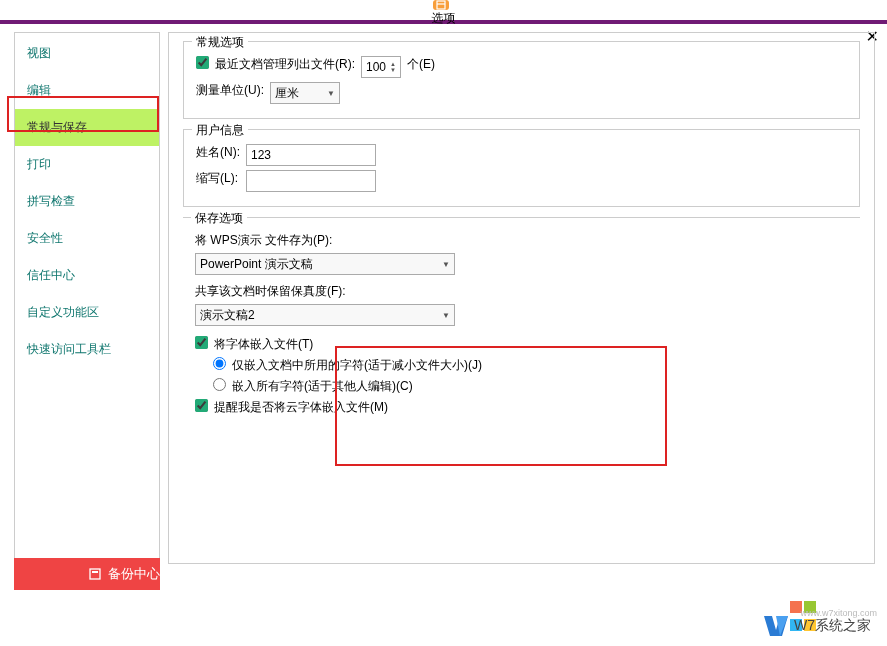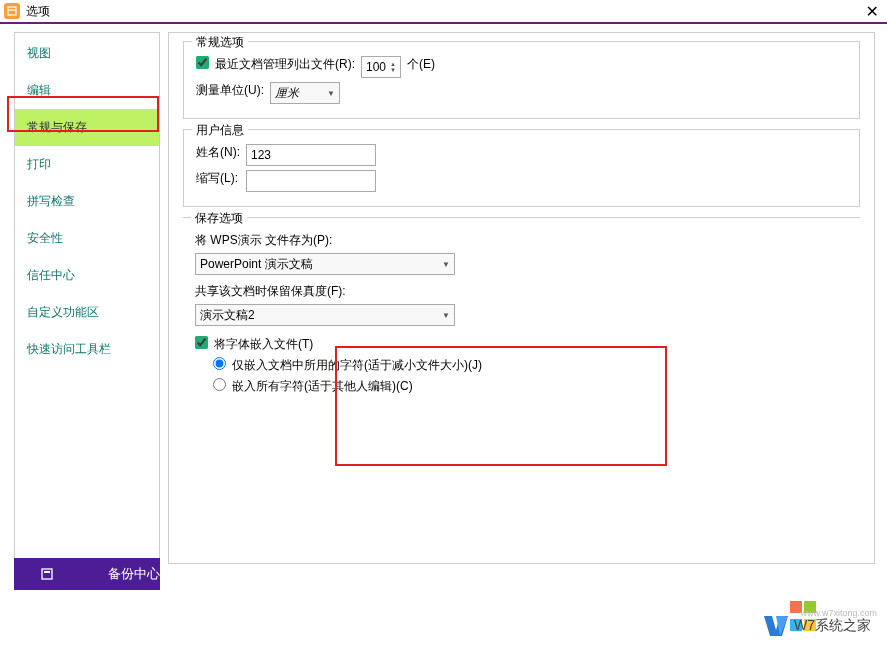--- a/index.html
+++ b/index.html
@@ -1,18 +1,18 @@
 <!DOCTYPE html>
 <html><head>
   <meta charset="utf-8">
   <style>
     * { box-sizing: border-box; margin: 0; padding: 0; font-family: "Microsoft YaHei", sans-serif; }
     body { background: #fff; width: 887px; height: 646px; position: relative; }
     
-    .titlebar { height: 24px; border-bottom: 2px solid #701a75; display: flex; align-items: center; padding: 0 4px; font-size: 12px; }
+    .titlebar { height: 24px; border-bottom: 4px solid #701a75; display: flex; align-items: center; padding: 0 4px; font-size: 12px; flex-direction: column; }
     .titlebar-icon { width: 16px; height: 16px; background: #f89e3a; border-radius: 3px; margin-right: 6px; display:flex; align-items:center; justify-content:center; }
     .titlebar-icon svg { width:10px; height:10px; }
     .titlebar-close { margin-left: auto; font-size: 16px; cursor: pointer; padding: 0 4px; }
     
     .main-area { display: flex; height: 540px; }
     
     .sidebar { width: 146px; border: 1px solid #ccc; margin: 8px 0 0 14px; padding: 2px 0; }
     .sidebar-item { padding: 10px 12px; font-size: 12px; color: #0f766e; cursor: pointer; }
     .sidebar-item.selected { background: #bef264; color: #333; }
     .red-box-side { position:absolute; border: 2px solid #d22; left:7px; top:96px; width:152px; height:36px; pointer-events:none; }
@@ -30,21 +30,21 @@
     .spinner-btns { width:10px; display:flex; flex-direction:column; margin-left:auto; }
     .spinner-btns span { font-size:6px; line-height:6px; text-align:center; cursor:pointer; color:#555; }
     .combo { border: 1px solid #aaa; height: 22px; padding: 0 4px; display: flex; align-items: center; justify-content: space-between; background:#f8f8f8; cursor:pointer; }
     .combo-arrow { font-size: 8px; color: #555; }
     
     .indent { margin-left: 18px; }
     
     .red-box-embed { position:absolute; border:2px solid #d22; left:166px; top:313px; width:332px; height:120px; pointer-events:none; }
     
     .footer { position: absolute; left: 14px; bottom: 56px; width: 146px; }
-    .backup-btn { width: 146px; height: 32px; background: #4c1d95; color: #fff; display: flex; align-items: center; justify-content: space-between; font-size: 13px; cursor: pointer; padding-left: 26px; }
+    .backup-btn { width: 146px; height: 32px; background: #ef4444; color: #fff; display: flex; align-items: center; justify-content: flex-end; font-size: 13px; cursor: pointer; padding-left: 26px; }
     .backup-btn svg { width:14px; height:14px; margin-right:6px; }
     
     .watermark { position: absolute; right: 16px; bottom: 6px; display:flex; align-items:center; font-size:14px; color:#444; font-weight:normal; }
     .w-logo { width:28px; height:28px; margin-right:4px; }
     .subwm { position:absolute; right:10px; bottom:28px; font-size:9px; color:#bbb; }
     .bglogo { position:absolute; right:70px; bottom:10px; opacity:0.8; }
     .bglogo div { display:inline-block; width:12px; height:12px; margin:1px; }
   </style>
 </head>
 <body>
@@ -85,21 +85,21 @@
           <span>100</span>
           <span class="spinner-btns">
               <span>▲</span>
               <span>▼</span>
             </span>
         </span>
         <span>个(E)</span>
       </div>
       <div class="row">
         <span>测量单位(U):</span>
-        <div class="combo" style="width:70px; margin-left:6px;font-style:italic;">
+        <div class="combo" style="width:70px; margin-left:6px;">
           <span>厘米</span>
           <span class="combo-arrow">▼</span>
         </div>
       </div>
     </div>
 
     <div class="group">
       <span class="group-title">用户信息</span>
       <div class="row">
         <span style="width:50px;">姓名(N):</span>
@@ -137,20 +137,24 @@
         <span>将字体嵌入文件(T)</span>
       </div>
       <div class="row indent">
         <input type="radio" class="radio" name="embed" checked="" style="">
         <span>仅嵌入文档中所用的字符(适于减小文件大小)(J)</span>
       </div>
       <div class="row indent">
         <input type="radio" class="radio" name="embed" style="">
         <span>嵌入所有字符(适于其他人编辑)(C)</span>
       </div>
+      <div class="row">
+        <input type="checkbox" class="checkbox" checked="" style="">
+        <span>提醒我是否将云字体嵌入文件(M)</span>
+      </div>
     </div>
 
     <div class="red-box-embed"></div>
   </div>
 </div>
 
 <div class="footer">
   <div class="backup-btn">
     <svg viewBox="0 0 14 14">
         <rect x="2" y="2" width="10" height="10" fill="none" stroke="#fff" stroke-width="1.3"></rect>

